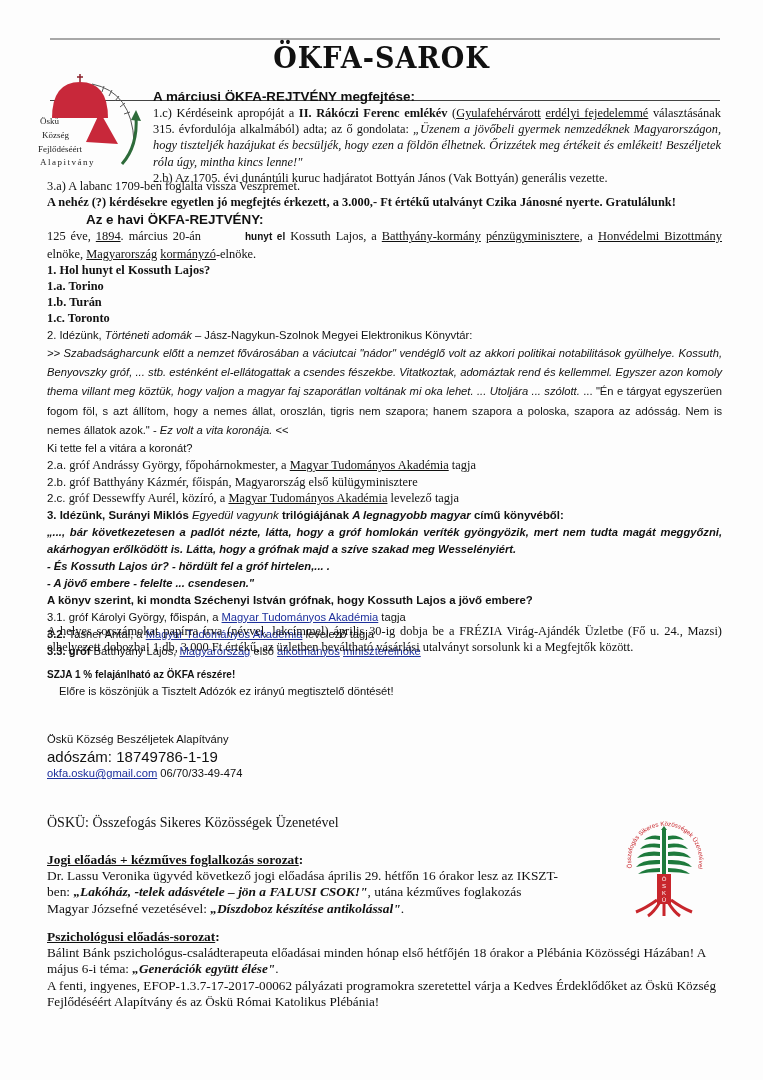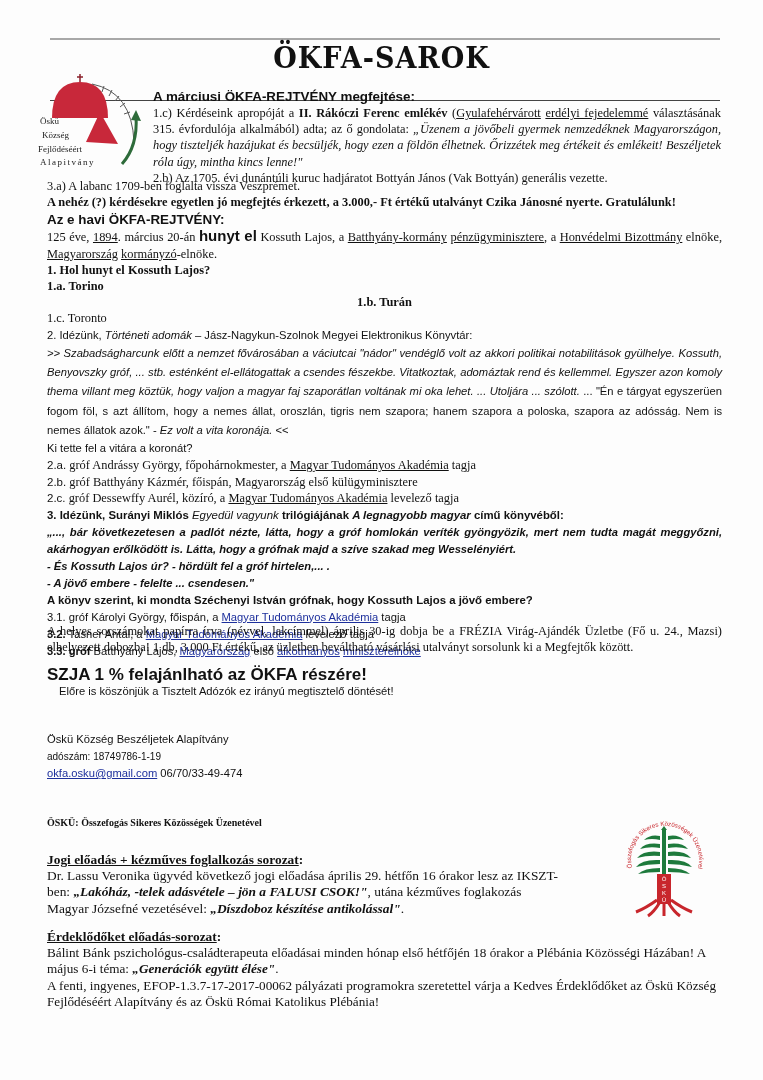--- a/index.html
+++ b/index.html
@@ -54,28 +54,28 @@
   <p class="p h-sans">A márciusi ÖKFA-REJTVÉNY megfejtése:</p>
   <p class="p serif t13 justify">
     <span>1.c) Kérdéseink apropóját a </span><b>II. Rákóczi Ferenc emlékév</b><span> (</span><u>Gyulafehérvárott</u><span> </span><u>erdélyi fejedelemmé</u><span> választásának 315. évfordulója alkalmából) adta; az ő gondolata: </span><i>„Üzenem a jövőbeli gyermek nemzedéknek Magyarországon, hogy tiszteljék hazájukat és becsüljék, hogy ezen a földön élhetnek. Őrizzétek meg értékeit és emlékeit! Beszéljetek róla úgy, mintha kincs lenne!"</i>
   </p>
   <p class="p serif t13">2.b) Az 1705. évi dunántúli kuruc hadjáratot Bottyán János (Vak Bottyán) generális vezette.</p>
 </div>
 
 <div class="block" style="top:178px;">
   <p class="p serif t13">3.a) A labanc 1709-ben foglalta vissza Veszprémet.</p>
   <p class="p serif t13" style="font-weight:bold;">A nehéz (?) kérdésekre egyetlen jó megfejtés érkezett, a 3.000,- Ft értékű utalványt Czika Jánosné nyerte. Gratulálunk!</p>
-  <p class="p h-sans" style="margin-top:1px;">Az e havi ÖKFA-REJTVÉNY:</p>
+  <p class="p h-sans" style="margin-top:1px;margin-left:39px;">Az e havi ÖKFA-REJTVÉNY:</p>
   <p class="p serif t13 justify">
-    <span>125 éve, </span><u>1894</u><span>. március 20-án </span><b class="sans" style="font-size:15px;">hunyt el</b><span> Kossuth Lajos, a </span><u>Batthyány-kormány</u><span> </span><u>pénzügyminisztere</u><span>, a </span><u>Honvédelmi Bizottmány</u><span> elnöke, </span><u>Magyarország</u><span> </span><u>kormányzó</u><span>-elnöke.</span>
+    <span>125 éve, </span><u>1894</u><span>. március 20-án </span><b class="sans" style="font-size:10px;margin-left:39px;">hunyt el</b><span> Kossuth Lajos, a </span><u>Batthyány-kormány</u><span> </span><u>pénzügyminisztere</u><span>, a </span><u>Honvédelmi Bizottmány</u><span> elnöke, </span><u>Magyarország</u><span> </span><u>kormányzó</u><span>-elnöke.</span>
   </p>
   <p class="p serif t13" style="font-weight:bold;">1. Hol hunyt el Kossuth Lajos?</p>
   <p class="p serif t13" style="font-weight:bold;">1.a. Torino</p>
-  <p class="p serif t13" style="font-weight:bold;text-align:center;">1.b. Turán</p>
-  <p class="p serif t13" style="font-weight:normal;">1.c. Toronto</p>
+  <p class="p serif t13" style="font-weight:bold;">1.b. Turán</p>
+  <p class="p serif t13" style="font-weight:bold;">1.c. Toronto</p>
 
   <p class="p sans t12" style="font-size:11.2px;">
     <span>2. Idézünk, </span><i>Történeti adomák</i><span> – Jász-Nagykun-Szolnok Megyei Elektronikus Könyvtár:</span>
   </p>
   <p class="p sans t12 justify" style="font-size:11.2px;line-height:19.3px;">
     <i>&gt;&gt; Szabadságharcunk előtt a nemzet fővárosában a váciutcai "nádor" vendéglő volt az akkori politikai notabilitások gyülhelye.  Kossuth, Benyovszky gróf, ... stb. esténként el-ellátogattak a csendes fészekbe. Vitatkoztak, adomáztak rend és kellemmel.  Egyszer azon komoly thema villant meg köztük, hogy valjon a magyar faj szaporátlan voltának mi oka lehet. ... Utoljára ... szólott.</i><span> ... "Én e tárgyat egyszerüen fogom föl, s azt állítom, hogy a nemes állat, oroszlán, tigris nem szapora; hanem szapora a poloska, szapora az adósság. Nem is nemes állatok azok." - </span><i>Ez volt a vita koronája.</i><span>  &lt;&lt;</span>
   </p>
   <p class="p sans t12" style="font-size:11.2px;">Ki tette fel a vitára a koronát?</p>
 
   <p class="p serif t13" style="line-height:16.5px;">
@@ -105,34 +105,34 @@
   <p class="p sans t12" style="font-size:11.2px;">
     <b>3.3. gróf</b><span> Batthyány Lajos, </span><a class="link">Magyarország</a><span> első </span><a class="link">alkotmányos</a><span> </span><a class="link">miniszterelnöke</a>
   </p>
 </div>
 
 <div class="block" style="top:623px;">
   <p class="p serif t13 justify">A helyes sorszámokat papírra írva (névvel, lakcímmel) április 30-ig dobja be a FRÉZIA Virág-Ajándék Üzletbe (Fő u. 24., Mazsi) elhelyezett dobozba! 1 db, 3.000 Ft értékű, az üzletben beváltható vásárlási utalványt sorsolunk ki a Megfejtők között.</p>
 </div>
 
 <div class="block" style="top:666px;">
-  <p class="p h-sans" style="font-size:17px;">SZJA 1 % felajánlható az ÖKFA részére!</p>
+  <p class="p h-sans" style="font-size:10px;">SZJA 1 % felajánlható az ÖKFA részére!</p>
   <p class="p sans t12" style="font-size:11.2px;padding-left:12px;">Előre is köszönjük a Tisztelt Adózók ez irányú megtisztelő döntését!</p>
 </div>
 
 <div class="block" style="top:731px;">
   <p class="p sans t12" style="font-size:11.2px;">Öskü Község Beszéljetek Alapítvány</p>
-  <p class="p sans t12" style="font-size:10px;">adószám: 18749786-1-19</p>
+  <p class="p sans t12" style="font-size:15px;">adószám: 18749786-1-19</p>
   <p class="p sans t12" style="font-size:11.2px;">
     <a class="link">okfa.osku@gmail.com</a><span> 06/70/33-49-474</span>
   </p>
 </div>
 
 <div class="block" style="top:814px;width:560px;">
-  <p class="p serif" style="font-size:10px;font-weight:bold;line-height:18px;">ÖSKÜ: Összefogás Sikeres Közösségek Üzenetével</p>
+  <p class="p serif" style="font-size:14px;font-weight:normal;line-height:18px;">ÖSKÜ: Összefogás Sikeres Közösségek Üzenetével</p>
   <p class="p serif" style="font-size:13.4px;font-weight:bold;line-height:16px;margin-top:20px;">
     <u>Jogi előadás + kézműves foglalkozás sorozat</u><span>:</span>
   </p>
   <p class="p serif" style="font-size:13.4px;line-height:16.4px;width:515px;">
     <span>Dr. Lassu Veronika ügyvéd következő jogi előadása április 29. hétfőn 16 órakor lesz az IKSZT-ben: </span><b><i>„Lakóház, -telek adásvétele – jön a FALUSI CSOK!"</i></b><span>, utána kézműves foglakozás Magyar Józsefné vezetésével: </span><b><i>„Díszdoboz készítése antikolással"</i></b><span>.</span>
   </p>
 </div>
 
 <div class="right-logo">
   <svg width="92" height="106" viewBox="0 0 92 106">
@@ -162,19 +162,19 @@
       <text x="46" y="69">Ö</text>
       <text x="46" y="76">S</text>
       <text x="46" y="83">K</text>
       <text x="46" y="90">Ü</text>
     </g>
   </svg>
 </div>
 
 <div class="block" style="top:929px;">
   <p class="p serif" style="font-size:13.4px;font-weight:bold;line-height:16px;">
-    <u>Érdeklődőket előadás-sorozat</u><span>:</span>
+    <u>Pszichológusi előadás-sorozat</u><span>:</span>
   </p>
   <p class="p serif" style="font-size:13.2px;line-height:16.4px;width:670px;">
     <span>Bálint Bánk pszichológus-családterapeuta előadásai minden hónap első hétfőjén 18 órakor a Plébánia Közösségi Házában! A május 6-i téma: </span><b><i>„Generációk együtt élése"</i></b><span>.</span>
   </p>
   <p class="p serif" style="font-size:13.2px;line-height:16.4px;width:670px;">A fenti, ingyenes, EFOP-1.3.7-17-2017-00062 pályázati programokra szeretettel várja a Kedves Érdeklődőket az Öskü Község Fejlődéséért Alapítvány és az Öskü Római Katolikus Plébánia!</p>
 </div>
 
 </body></html>

